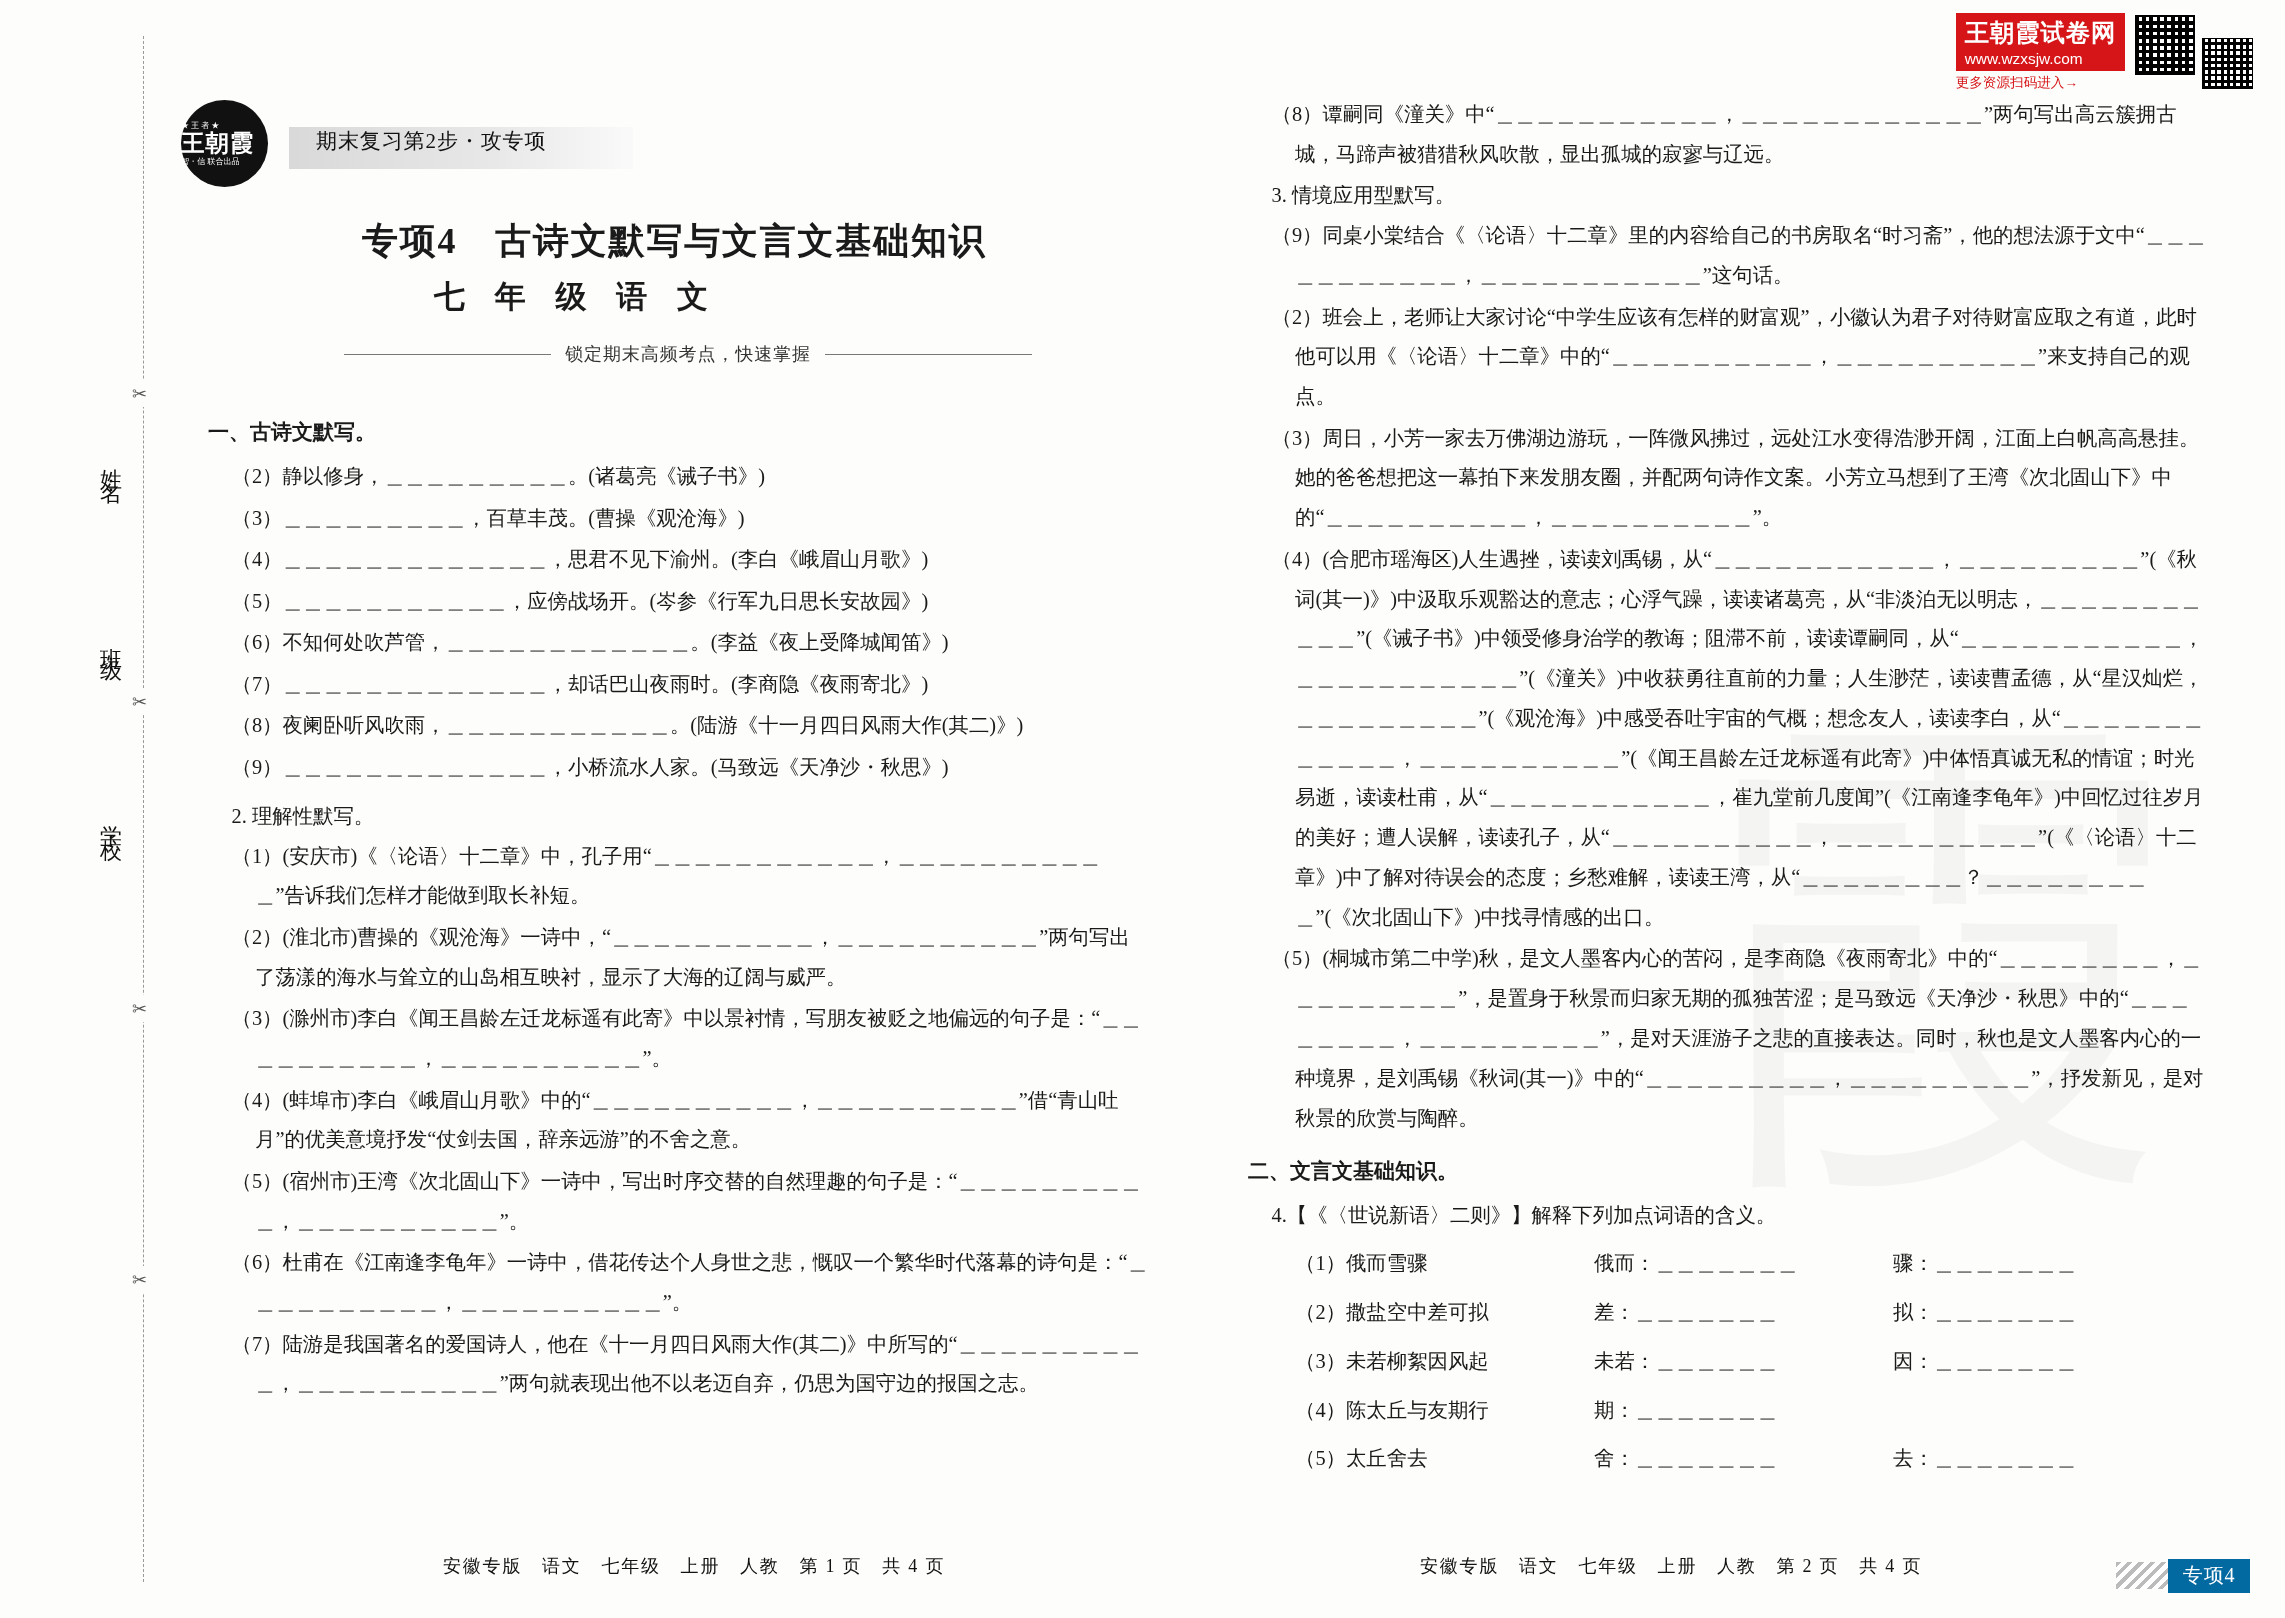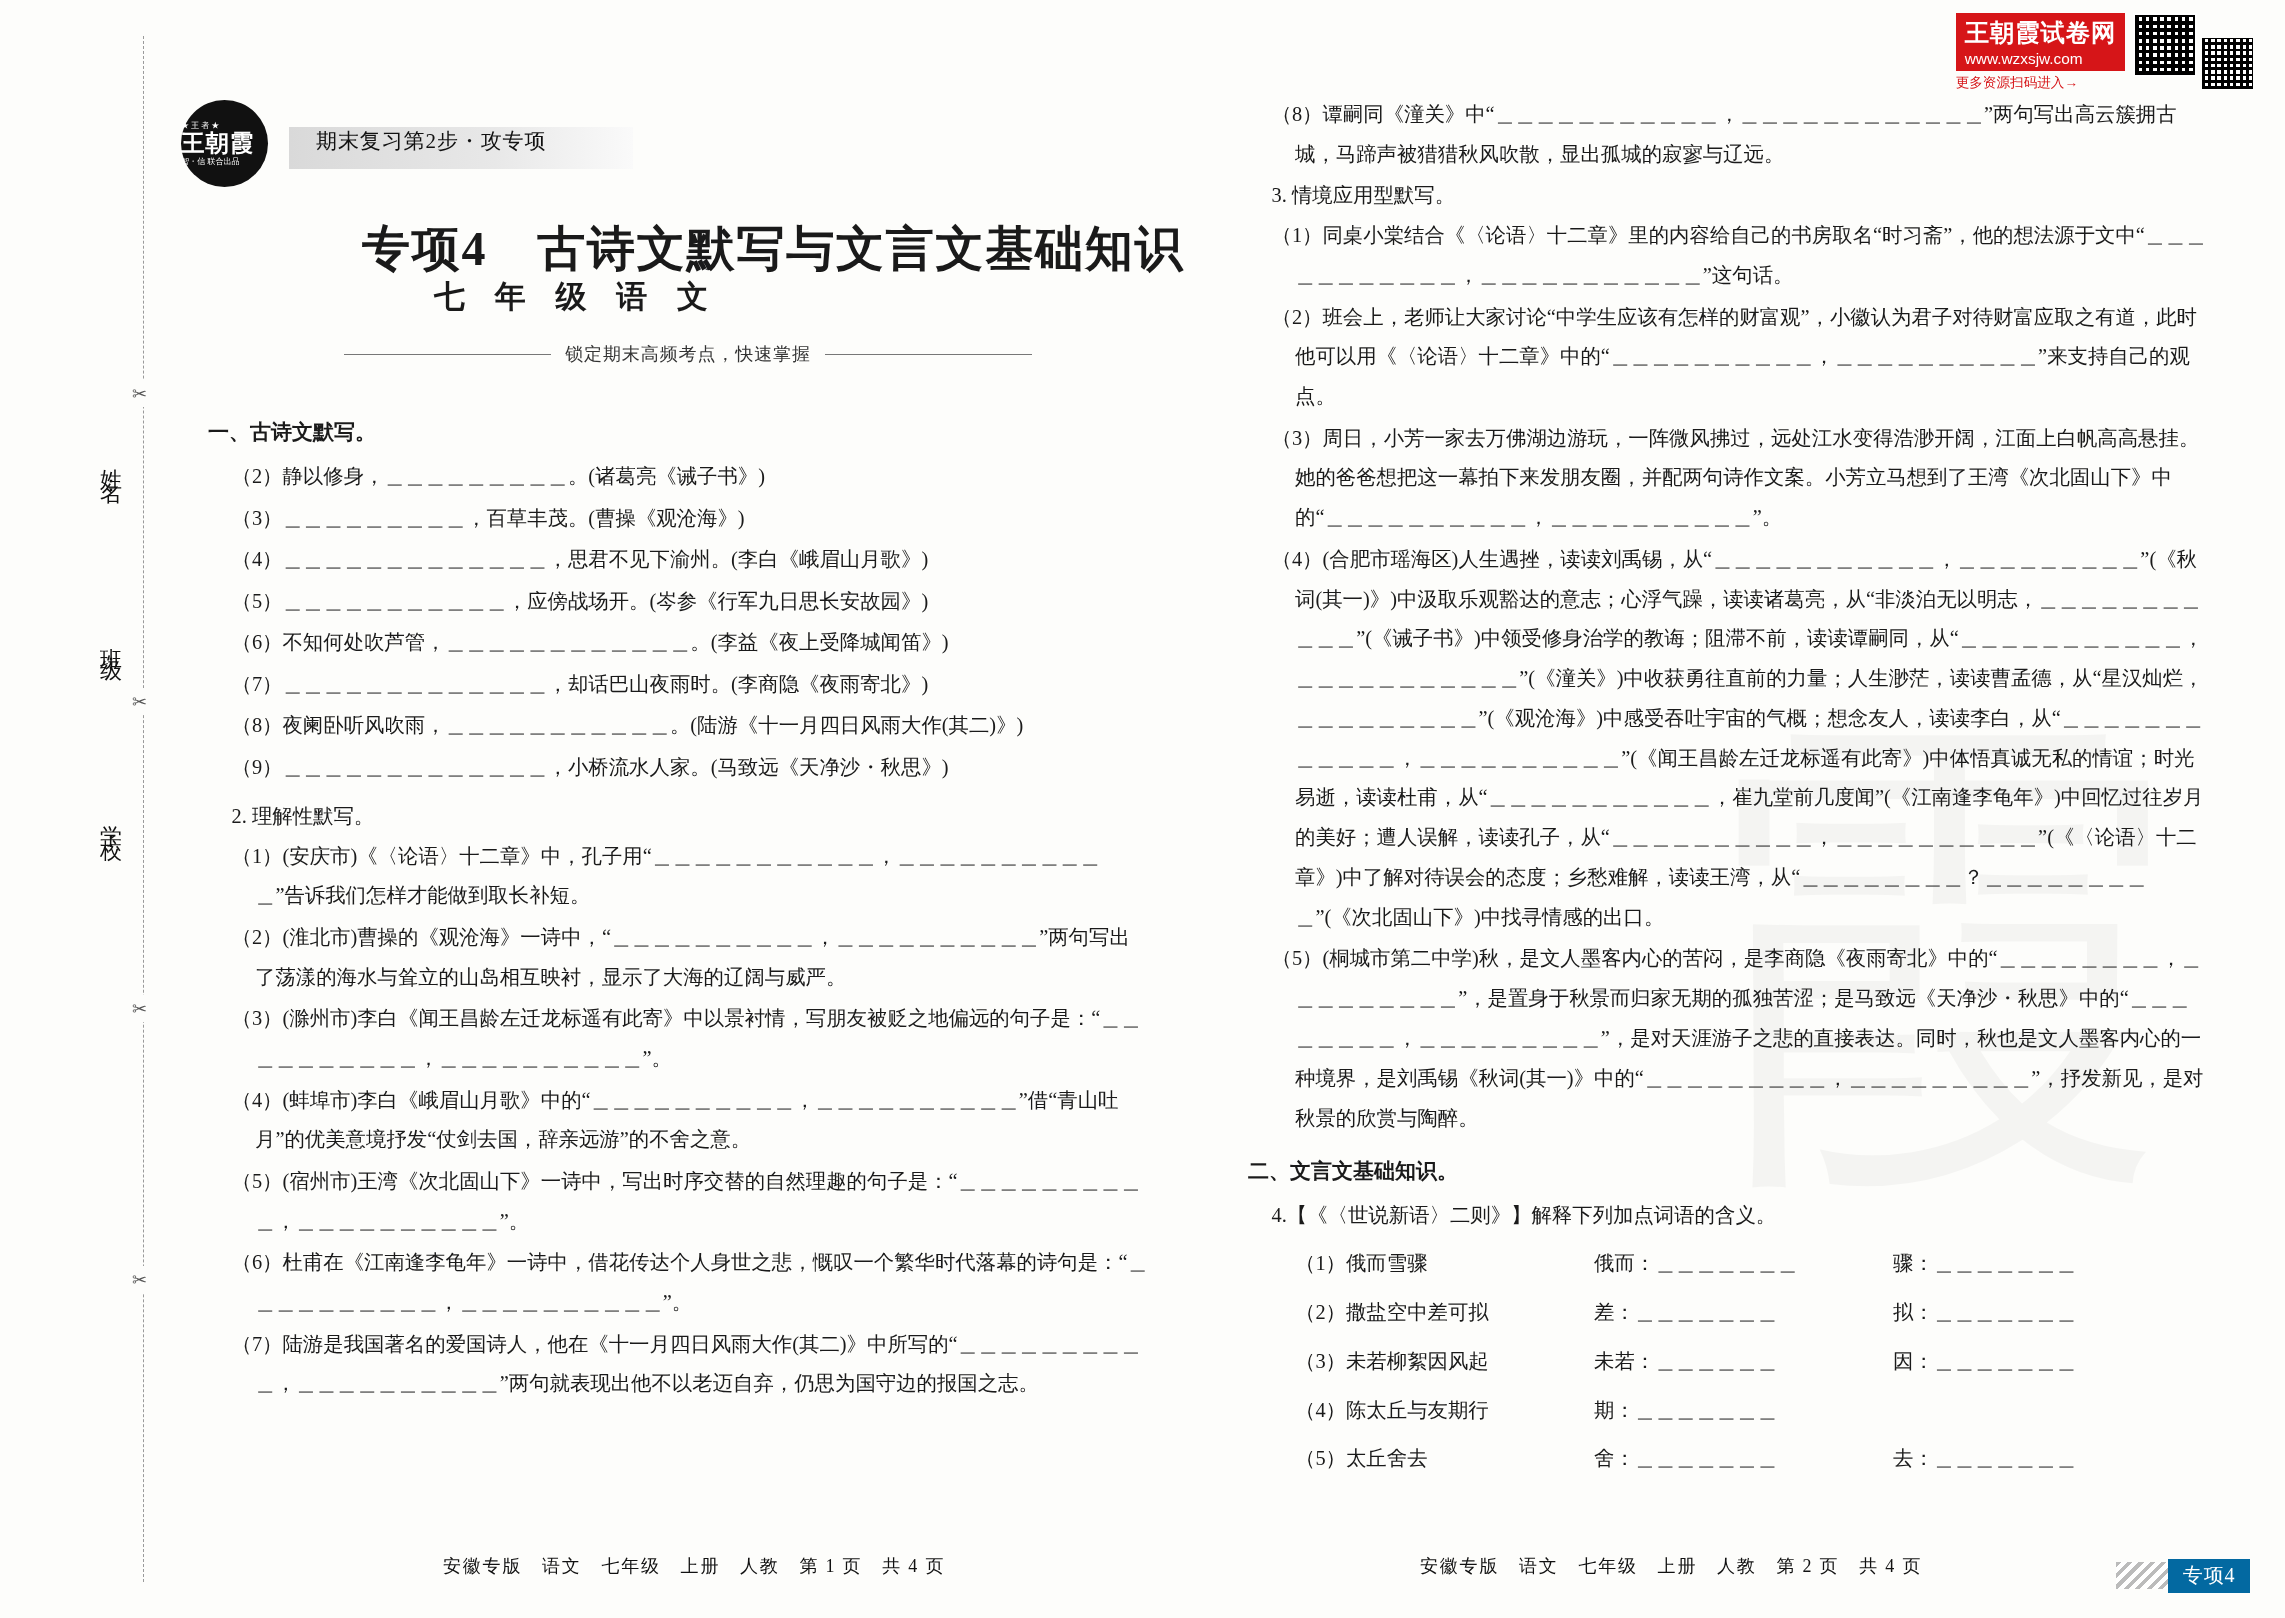--- a/index.html
+++ b/index.html
@@ -36,21 +36,21 @@
   .seal{position:absolute;left:181px;top:100px;width:87px;height:87px;border-radius:50%;
      background:#111;color:#fff;display:flex;flex-direction:column;align-items:flex-start;justify-content:center;
      font-size:11.8px;line-height:1.15;text-align:center;}
   .seal .big{font-size:23.5px;font-weight:bold;letter-spacing:0.9px;}
   .seal .tiny{font-size:8.1px;}
   .bandwrap{position:absolute;left:289px;top:127px;width:344px;height:42px;}
   .band{position:relative;height:42px;background:linear-gradient(90deg,#d9d9d9 0%,#e8e8e8 60%,#fafafa 100%);
      display:flex;align-items:flex-start;padding-left:27px;font-size:21px;letter-spacing:0.9px;color:#111;}
 
   
-  .maintitle{position:absolute;left:362px;top:217px;font-size:48px;font-weight:bold;letter-spacing:1.8px;}
+  .maintitle{position:absolute;left:362px;top:217px;font-size:36px;font-weight:bold;letter-spacing:1.8px;}
   .subtitle{position:absolute;left:434px;top:276px;font-size:31px;font-weight:bold;letter-spacing:11px;}
   .tagline{position:absolute;left:344px;top:342px;width:688px;display:flex;align-items:center;
      font-size:18px;color:#333;letter-spacing:0.9px;}
   .tagline .ln{flex:1;height:0.9px;background:#777;}
   .tagline span{padding:0 14.5px;}
 
   
   .col{position:absolute;top:407px;font-size:20.4px;line-height:1.95;}
   .colL{left:208px;width:941px;}
   .colR{left:1248px;top:95px;width:959px;}
@@ -143,21 +143,21 @@
     <div class="item hang">（4）(蚌埠市)李白《峨眉山月歌》中的“＿＿＿＿＿＿＿＿＿＿，＿＿＿＿＿＿＿＿＿＿”借“青山吐月”的优美意境抒发“仗剑去国，辞亲远游”的不舍之意。</div>
     <div class="item hang">（5）(宿州市)王湾《次北固山下》一诗中，写出时序交替的自然理趣的句子是：“＿＿＿＿＿＿＿＿＿＿，＿＿＿＿＿＿＿＿＿＿”。</div>
     <div class="item hang">（6）杜甫在《江南逢李龟年》一诗中，借花传达个人身世之悲，慨叹一个繁华时代落幕的诗句是：“＿＿＿＿＿＿＿＿＿＿，＿＿＿＿＿＿＿＿＿＿”。</div>
     <div class="item hang">（7）陆游是我国著名的爱国诗人，他在《十一月四日风雨大作(其二)》中所写的“＿＿＿＿＿＿＿＿＿＿，＿＿＿＿＿＿＿＿＿＿”两句就表现出他不以老迈自弃，仍思为国守边的报国之志。</div>
   </div>
 
   <div class="col colR">
     <div class="item hang">（8）谭嗣同《潼关》中“＿＿＿＿＿＿＿＿＿＿＿，＿＿＿＿＿＿＿＿＿＿＿＿”两句写出高云簇拥古城，马蹄声被猎猎秋风吹散，显出孤城的寂寥与辽远。</div>
 
     <div class="ind1">3. 情境应用型默写。</div>
-    <div class="item hang">（1）同桌小棠结合《〈论语〉十二章》里的内容给自己的书房取名“时习斋”，他的想法源于文中“＿＿＿＿＿＿＿＿＿＿＿，＿＿＿＿＿＿＿＿＿＿＿”这句话。</div>
+    <div class="item hang">（9）同桌小棠结合《〈论语〉十二章》里的内容给自己的书房取名“时习斋”，他的想法源于文中“＿＿＿＿＿＿＿＿＿＿＿，＿＿＿＿＿＿＿＿＿＿＿”这句话。</div>
     <div class="item hang">（2）班会上，老师让大家讨论“中学生应该有怎样的财富观”，小徽认为君子对待财富应取之有道，此时他可以用《〈论语〉十二章》中的“＿＿＿＿＿＿＿＿＿＿，＿＿＿＿＿＿＿＿＿＿”来支持自己的观点。</div>
     <div class="item hang">（3）周日，小芳一家去万佛湖边游玩，一阵微风拂过，远处江水变得浩渺开阔，江面上白帆高高悬挂。她的爸爸想把这一幕拍下来发朋友圈，并配两句诗作文案。小芳立马想到了王湾《次北固山下》中的“＿＿＿＿＿＿＿＿＿＿，＿＿＿＿＿＿＿＿＿＿”。</div>
     <div class="item hang">（4）(合肥市瑶海区)人生遇挫，读读刘禹锡，从“＿＿＿＿＿＿＿＿＿＿＿，＿＿＿＿＿＿＿＿＿”(《秋词(其一)》)中汲取乐观豁达的意志；心浮气躁，读读诸葛亮，从“非淡泊无以明志，＿＿＿＿＿＿＿＿＿＿＿”(《诫子书》)中领受修身治学的教诲；阻滞不前，读读谭嗣同，从“＿＿＿＿＿＿＿＿＿＿＿，＿＿＿＿＿＿＿＿＿＿＿”(《潼关》)中收获勇往直前的力量；人生渺茫，读读曹孟德，从“星汉灿烂，＿＿＿＿＿＿＿＿＿”(《观沧海》)中感受吞吐宇宙的气概；想念友人，读读李白，从“＿＿＿＿＿＿＿＿＿＿＿＿，＿＿＿＿＿＿＿＿＿＿”(《闻王昌龄左迁龙标遥有此寄》)中体悟真诚无私的情谊；时光易逝，读读杜甫，从“＿＿＿＿＿＿＿＿＿＿＿，崔九堂前几度闻”(《江南逢李龟年》)中回忆过往岁月的美好；遭人误解，读读孔子，从“＿＿＿＿＿＿＿＿＿＿，＿＿＿＿＿＿＿＿＿＿”(《〈论语〉十二章》)中了解对待误会的态度；乡愁难解，读读王湾，从“＿＿＿＿＿＿＿＿？＿＿＿＿＿＿＿＿＿”(《次北固山下》)中找寻情感的出口。</div>
     <div class="item hang">（5）(桐城市第二中学)秋，是文人墨客内心的苦闷，是李商隐《夜雨寄北》中的“＿＿＿＿＿＿＿＿，＿＿＿＿＿＿＿＿＿”，是置身于秋景而归家无期的孤独苦涩；是马致远《天净沙・秋思》中的“＿＿＿＿＿＿＿＿，＿＿＿＿＿＿＿＿＿”，是对天涯游子之悲的直接表达。同时，秋也是文人墨客内心的一种境界，是刘禹锡《秋词(其一)》中的“＿＿＿＿＿＿＿＿＿，＿＿＿＿＿＿＿＿＿”，抒发新见，是对秋景的欣赏与陶醉。</div>
 
     <div class="h2" style="margin-top:12.7px">二、文言文基础知识。</div>
     <div class="ind1">4.【《〈世说新语〉二则》】解释下列加点词语的含义。</div>
 
     <div class="qtable ind2">
       <div class="qrow">

